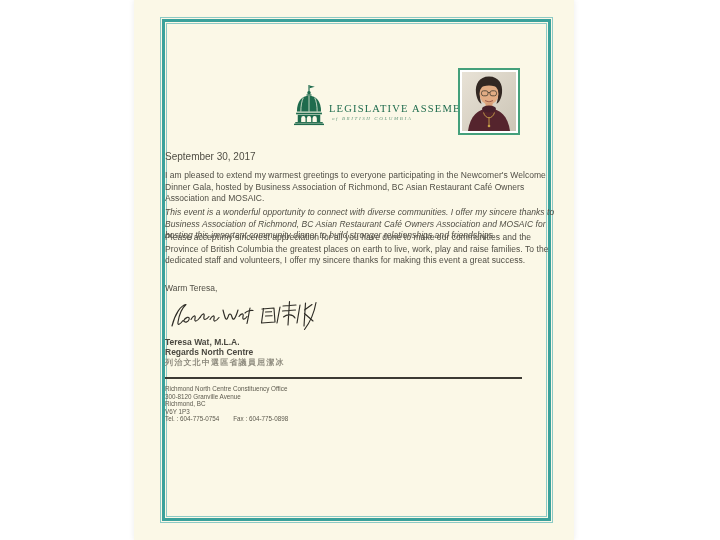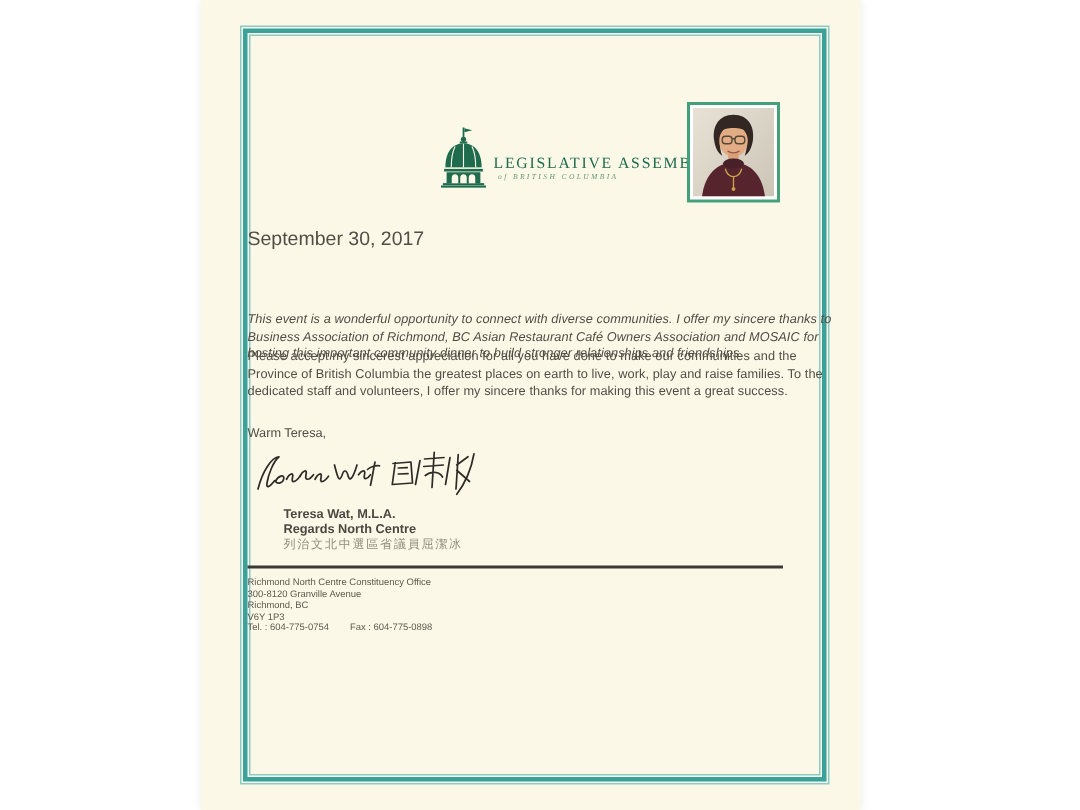--- a/index.html
+++ b/index.html
@@ -22,29 +22,29 @@
   .logo-text{padding-top:10px;}
   .org-name{font-family:"Liberation Serif",serif;font-size:10.5px;letter-spacing:1.2px;
     color:#1e6b4d;white-space:nowrap;}
   .org-sub{font-family:"Liberation Serif",serif;font-style:italic;font-size:5px;
     letter-spacing:1.6px;color:#67997e;margin-top:1.5px;margin-left:3px;white-space:nowrap;}
   .photo{position:absolute;left:324px;top:68px;width:54px;height:59px;
     border:2px solid #44a07b;background:#ffffff;padding:2px;}
   .photo svg{display:block;}
 
   
-  .date{position:absolute;left:31px;top:151px;font-size:13px;color:#504e45;}
+  .date{position:absolute;left:31px;top:151px;font-size:10px;color:#504e45;}
   .para{position:absolute;left:31px;width:397px;font-size:8.5px;line-height:11.7px;
     color:#504e45;letter-spacing:.05px;}
   #p1{top:170px;} #p2{top:207px;font-style:italic;} #p3{top:232px;}
   .closing{position:absolute;left:31px;top:283px;font-size:8.5px;color:#504e45;}
   .signature{position:absolute;left:32px;top:298px;}
   .name-block{position:absolute;left:31px;top:337px;font-size:8.5px;line-height:10px;
-    font-weight:bold;color:#4a4840;padding-left:24px;}
-  .chinese-title{font-weight:normal;color:#8e8b7e;font-size:8px;letter-spacing:1.2px;margin-top:1px;}
+    font-weight:bold;color:#4a4840;}
+  .chinese-title{font-weight:bold;color:#8e8b7e;font-size:8px;letter-spacing:1.2px;margin-top:1px;}
   .rule{position:absolute;left:31px;top:377px;width:357px;height:1.5px;background:#3c3a34;}
   .footer{position:absolute;left:31px;top:385px;font-size:6.3px;line-height:7.6px;color:#5d5a4e;}
   .telfax{display:flex;gap:14px;}
 </style>
 </head>
 <body>
 
 <div class="paper">
 
   <div class="frame">
@@ -108,20 +108,21 @@
       <path d="M6,59 C8,44 16,36.5 27,36.5 C38,36.5 46,44 48,59 Z" fill="#55242d"></path>
       <ellipse cx="27" cy="37" rx="7" ry="3.4" fill="#47202a"></ellipse>
       <path d="M21.5,40.5 C23.5,47.5 30.5,47.5 32.5,40.5" stroke="#c9a24a" stroke-width="0.9" fill="none"></path>
       <path d="M27,45.7 V53" stroke="#c9a24a" stroke-width="0.9"></path>
       <circle cx="27" cy="54" r="1.3" fill="#c9a24a"></circle>
     </svg>
   </div>
 
   <div class="date">September 30, 2017</div>
 
+  <div class="para" id="p1">I am pleased to extend my warmest greetings to everyone participating in the Newcomer's Welcome Dinner Gala, hosted by Business Association of Richmond, BC Asian Restaurant Café Owners Association and MOSAIC.</div>
   <div class="para" id="p2">This event is a wonderful opportunity to connect with diverse communities.  I offer my sincere thanks to Business Association of Richmond, BC Asian Restaurant Café Owners Association and MOSAIC for hosting this important community dinner to build stronger relationships and friendships.</div>
   <div class="para" id="p3">Please accept my sincerest appreciation for all you have done to make our communities and the Province of British Columbia the greatest places on earth to live, work, play and raise families.  To the dedicated staff and volunteers, I offer my sincere thanks for making this event a great success.</div>
 
   <div class="closing">Warm Teresa,</div>
 
   <div class="signature" aria-label="Teresa Wat 屈潔冰">
     <svg width="158" height="38" viewBox="0 0 158 38">
       <g stroke="#2e2c26" stroke-width="1.15" fill="none" stroke-linecap="round" stroke-linejoin="round">
         <path d="M6,28 C9,16 15,7 20,6.5 C16,10 13,18 12,24 C11.3,28 14,26.5 17,22.5"></path>
         <path d="M17.5,23 C19.5,19 23.5,18 23.2,21 C22.8,24 19,25 17.8,23"></path>

